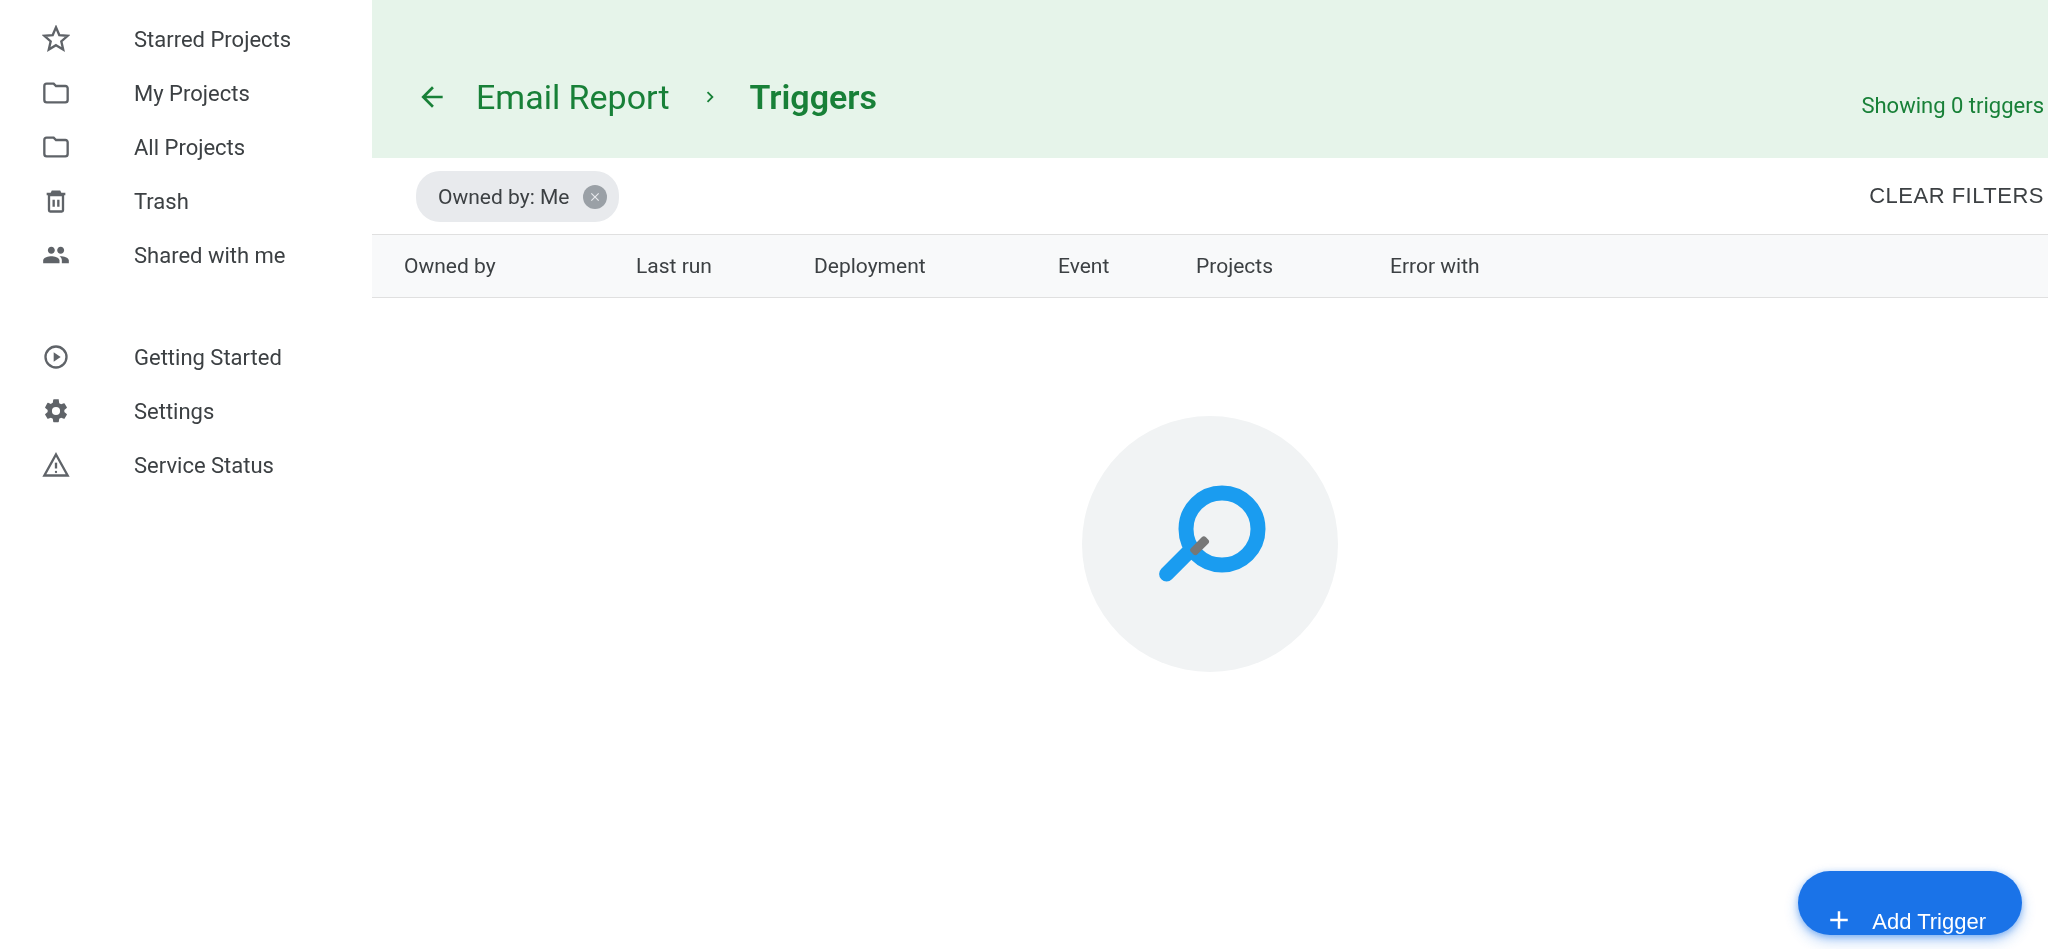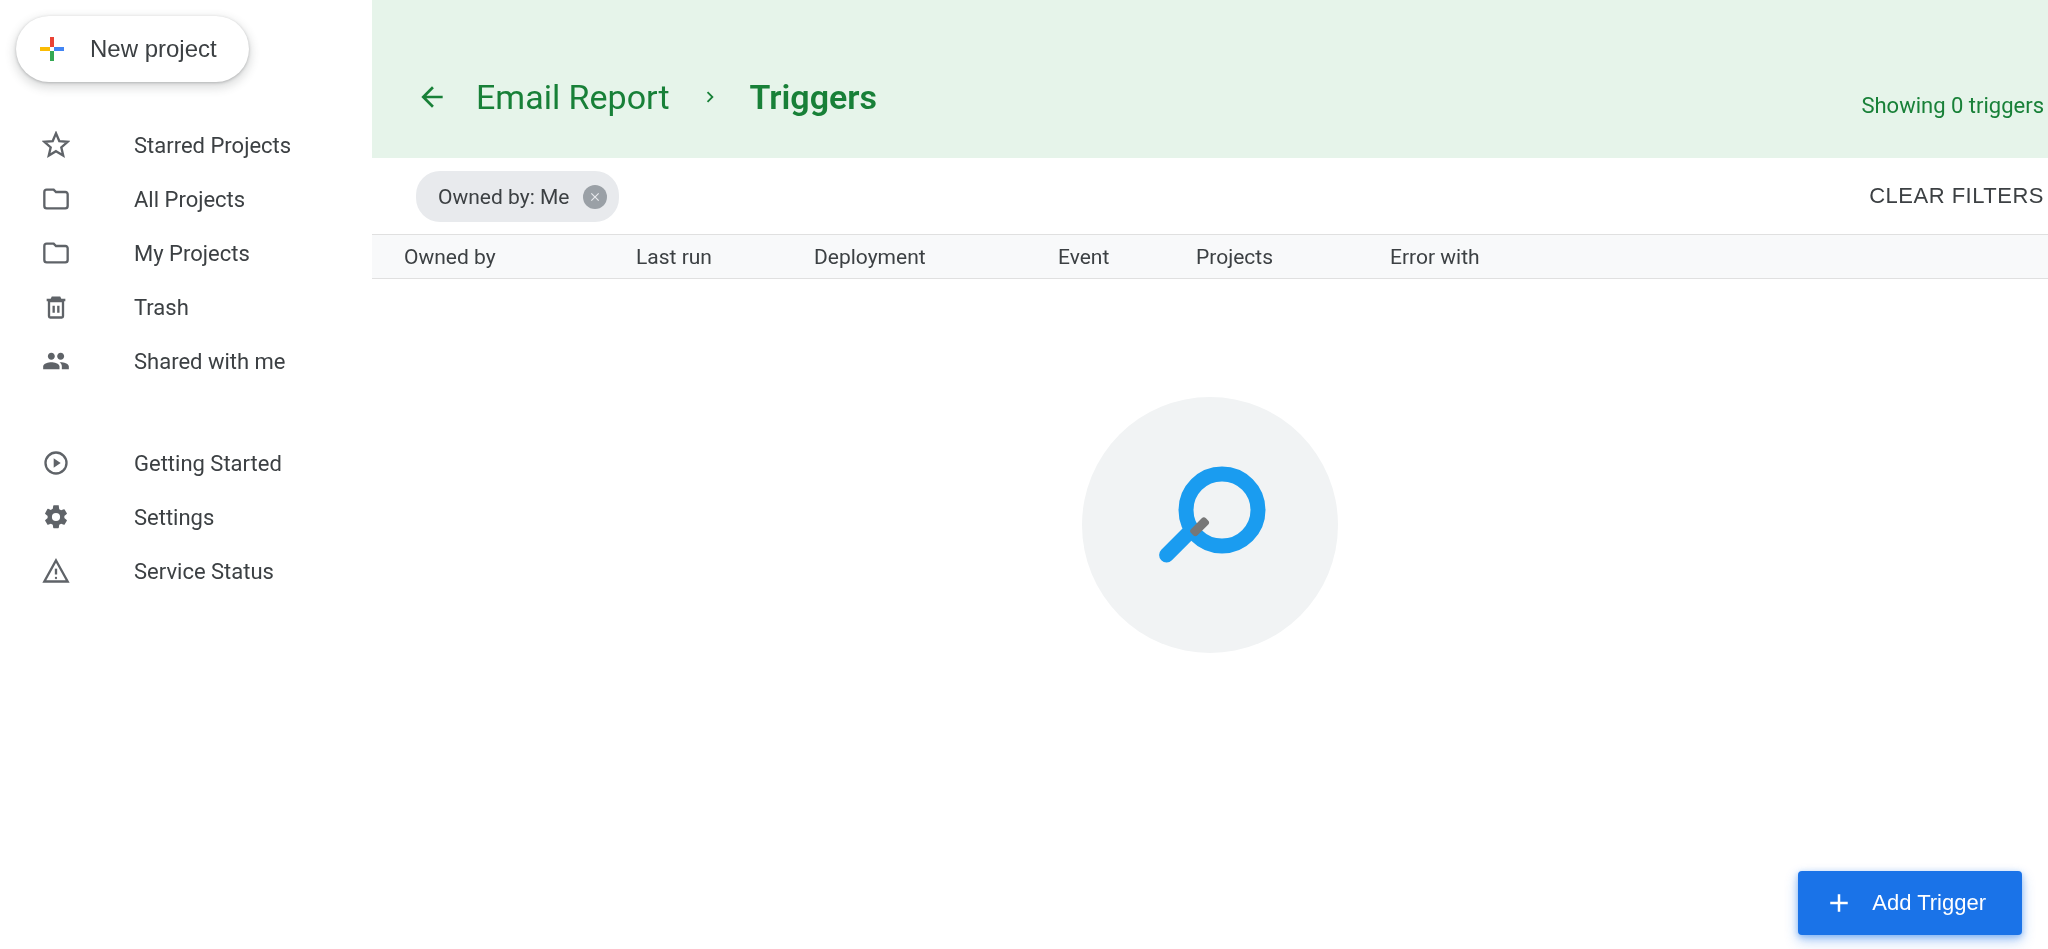--- a/index.html
+++ b/index.html
@@ -145,21 +145,21 @@
       margin-right: 0;
     }
 
     
     .table-head {
       display: flex;
       align-items: center;
       background: #f8f9fa;
       border-top: 1px solid #e0e0e0;
       border-bottom: 1px solid #e0e0e0;
-      height: 45px;
+      height: 64px;
       padding-left: 32px;
     }
     .th {
       font-size: 21px;
       color: #3c4043;
       font-weight: 400;
     }
     .c-owned { width: 232px; }
     .c-last  { width: 178px; }
     .c-deploy{ width: 244px; }
@@ -184,72 +184,61 @@
 
     
     .fab {
       position: absolute;
       right: 26px;
       bottom: 14px;
       height: 64px;
       background: #1a73e8;
       color: #fff;
       border: none;
-      border-radius: 4px;
-      display: flex;
-      align-items: center;
+      border-radius: 32px;
+      display: flex;
+      align-items: flex-end;
       padding: 0 36px 0 26px;
       cursor: pointer;
       box-shadow: 0 2px 6px rgba(26,115,232,.4), 0 6px 14px rgba(26,115,232,.3);
     }
     .fab svg { width: 30px; height: 30px; fill: #fff; margin-right: 18px; }
     .fab span { font-size: 22px; font-weight: 500; }
   </style>
 </head>
 <body>
 
 <div class="layout">
 
   <aside class="sidebar">
-    <button class="new-project-btn">
-      <span class="plus-ico">
-        <svg viewBox="0 0 36 36">
-            <path fill="#EA4335" d="M16 16V6h4v10"></path>
-            <path fill="#4285F4" d="M20 16h10v4H20"></path>
-            <path fill="#34A853" d="M20 20v10h-4V20"></path>
-            <path fill="#FBBC04" d="M16 20H6v-4h10"></path>
-          </svg>
-      </span>
-      <span class="label">New project</span>
-    </button>
 
     <div class="nav-group">
       <div class="nav-item">
         <span class="nav-ico">
             <svg viewBox="0 0 24 24">
               <path d="M12 17.27L18.18 21l-1.64-7.03L22 9.24l-7.19-.61L12 2 9.19 8.63 2 9.24l5.46 4.73L5.82 21z" fill="none" stroke="#5f6368" stroke-width="2"></path>
             </svg>
           </span>
         <span class="nav-label">Starred Projects</span>
       </div>
       <div class="nav-item">
         <span class="nav-ico">
             <svg viewBox="0 0 24 24">
               <path d="M10 4H4c-1.1 0-2 .9-2 2v12c0 1.1.9 2 2 2h16c1.1 0 2-.9 2-2V8c0-1.1-.9-2-2-2h-8l-2-2z" fill="none" stroke="#5f6368" stroke-width="2"></path>
             </svg>
           </span>
+        <span class="nav-label">My Projects</span>
+      </div>
+      <div class="nav-item">
+        <span class="nav-ico">
+            <svg viewBox="0 0 24 24">
+              <path d="M10 4H4c-1.1 0-2 .9-2 2v12c0 1.1.9 2 2 2h16c1.1 0 2-.9 2-2V8c0-1.1-.9-2-2-2h-8l-2-2z" fill="none" stroke="#5f6368" stroke-width="2"></path>
+            </svg>
+          </span>
         <span class="nav-label">All Projects</span>
-      </div>
-      <div class="nav-item">
-        <span class="nav-ico">
-            <svg viewBox="0 0 24 24">
-              <path d="M10 4H4c-1.1 0-2 .9-2 2v12c0 1.1.9 2 2 2h16c1.1 0 2-.9 2-2V8c0-1.1-.9-2-2-2h-8l-2-2z" fill="none" stroke="#5f6368" stroke-width="2"></path>
-            </svg>
-          </span>
-        <span class="nav-label">My Projects</span>
       </div>
       <div class="nav-item">
         <span class="nav-ico">
             <svg viewBox="0 0 24 24">
               <path fill="none" stroke="#5f6368" stroke-width="2" d="M6 7h12v13a1 1 0 01-1 1H7a1 1 0 01-1-1V7zm3-3h6l1 2H8l1-2zM4 6h16M10 11v6M14 11v6"></path>
             </svg>
           </span>
         <span class="nav-label">Trash</span>
       </div>
       <div class="nav-item">

